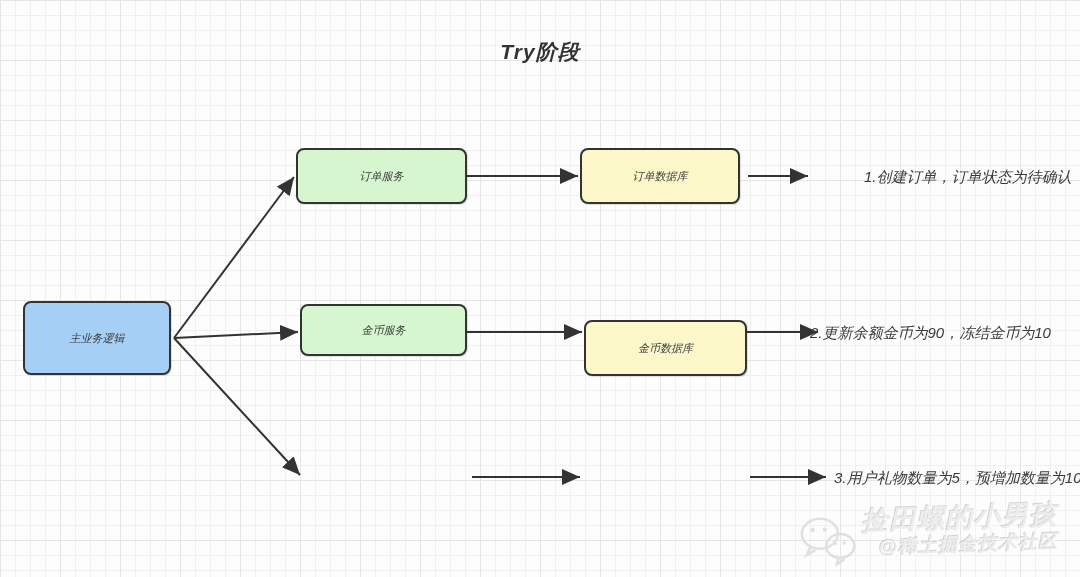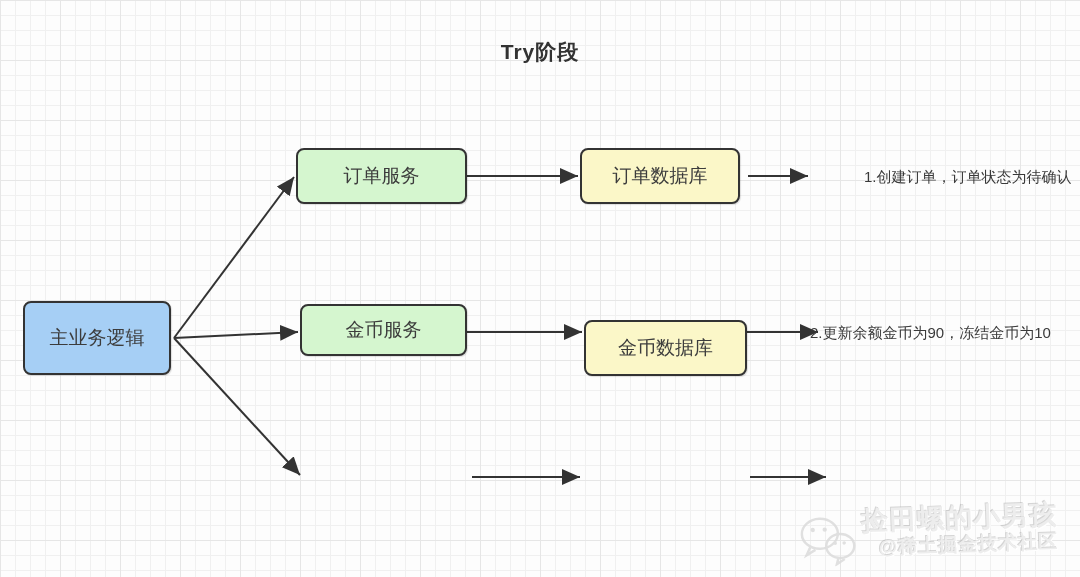--- a/index.html
+++ b/index.html
@@ -11,35 +11,36 @@
     position:relative;
     width:1080px;height:577px;
     overflow:hidden;
     background-color:#fdfdfd;
     background-image:
       linear-gradient(#e6e6e6 1px, transparent 1px),
       linear-gradient(90deg,#e6e6e6 1px, transparent 1px),
       linear-gradient(#f0f0f0 1px, transparent 1px),
       linear-gradient(90deg,#f0f0f0 1px, transparent 1px);
     background-size:60px 60px,60px 60px,15px 15px,15px 15px;
+    font-style:italic;
   }
   .title{
     position:absolute;top:38px;left:0;right:0;
     text-align:center;
     font-size:21px;font-weight:bold;color:#333333;
     letter-spacing:1px;
   }
   .arrows{position:absolute;left:0;top:0;}
   .node{
     position:absolute;
     box-sizing:border-box;
     border:2px solid #333333;
     border-radius:8px;
     display:flex;align-items:center;justify-content:center;
-    font-size:19px;color:#3c3c3c;
+    font-size:11px;color:#3c3c3c;
     box-shadow:1px 1px 1px rgba(0,0,0,0.12);
   }
   .node-main{background:#a6cff5;}
   .node-service{background:#d5f6cf;}
   .node-db{background:#fbf7c8;}
   .note{
     position:absolute;
     transform:translateY(-50%);
     font-size:15px;color:#3a3a3a;
     white-space:nowrap;
@@ -96,20 +97,21 @@
   <div class="note" style="left:816px;top:177px;margin-left:48px;">1.创建订单，订单状态为待确认</div>
 
   <div class="node node-service" style="left:300px;top:304px;width:167px;height:52px;">
     <span>金币服务</span>
   </div>
   <div class="node node-db" style="left:584px;top:304px;width:163px;height:56px;margin-top:16px;">
     <span>金币数据库</span>
   </div>
   <div class="note" style="left:810px;top:333px;">2.更新余额金币为90，冻结金币为10</div>
 
+  <div class="note" style="left:834px;top:478px;">3.用户礼物数量为5，预增加数量为10</div>
 
   <div class="watermark">
     <span class="wm-icon">
       <svg width="60" height="52" viewBox="0 0 60 52">
         <ellipse cx="22" cy="19" rx="18" ry="15" fill="none" stroke="#dcdcdc" stroke-width="2.5"></ellipse>
         <circle cx="15" cy="15" r="2.2" fill="#dcdcdc"></circle>
         <circle cx="27" cy="15" r="2.2" fill="#dcdcdc"></circle>
         <path d="M12 32 l-4 8 l9 -5" fill="none" stroke="#dcdcdc" stroke-width="2.5"></path>
         <ellipse cx="42" cy="32" rx="14" ry="12" fill="none" stroke="#dcdcdc" stroke-width="2.5"></ellipse>
         <circle cx="37" cy="29" r="1.8" fill="#dcdcdc"></circle>

